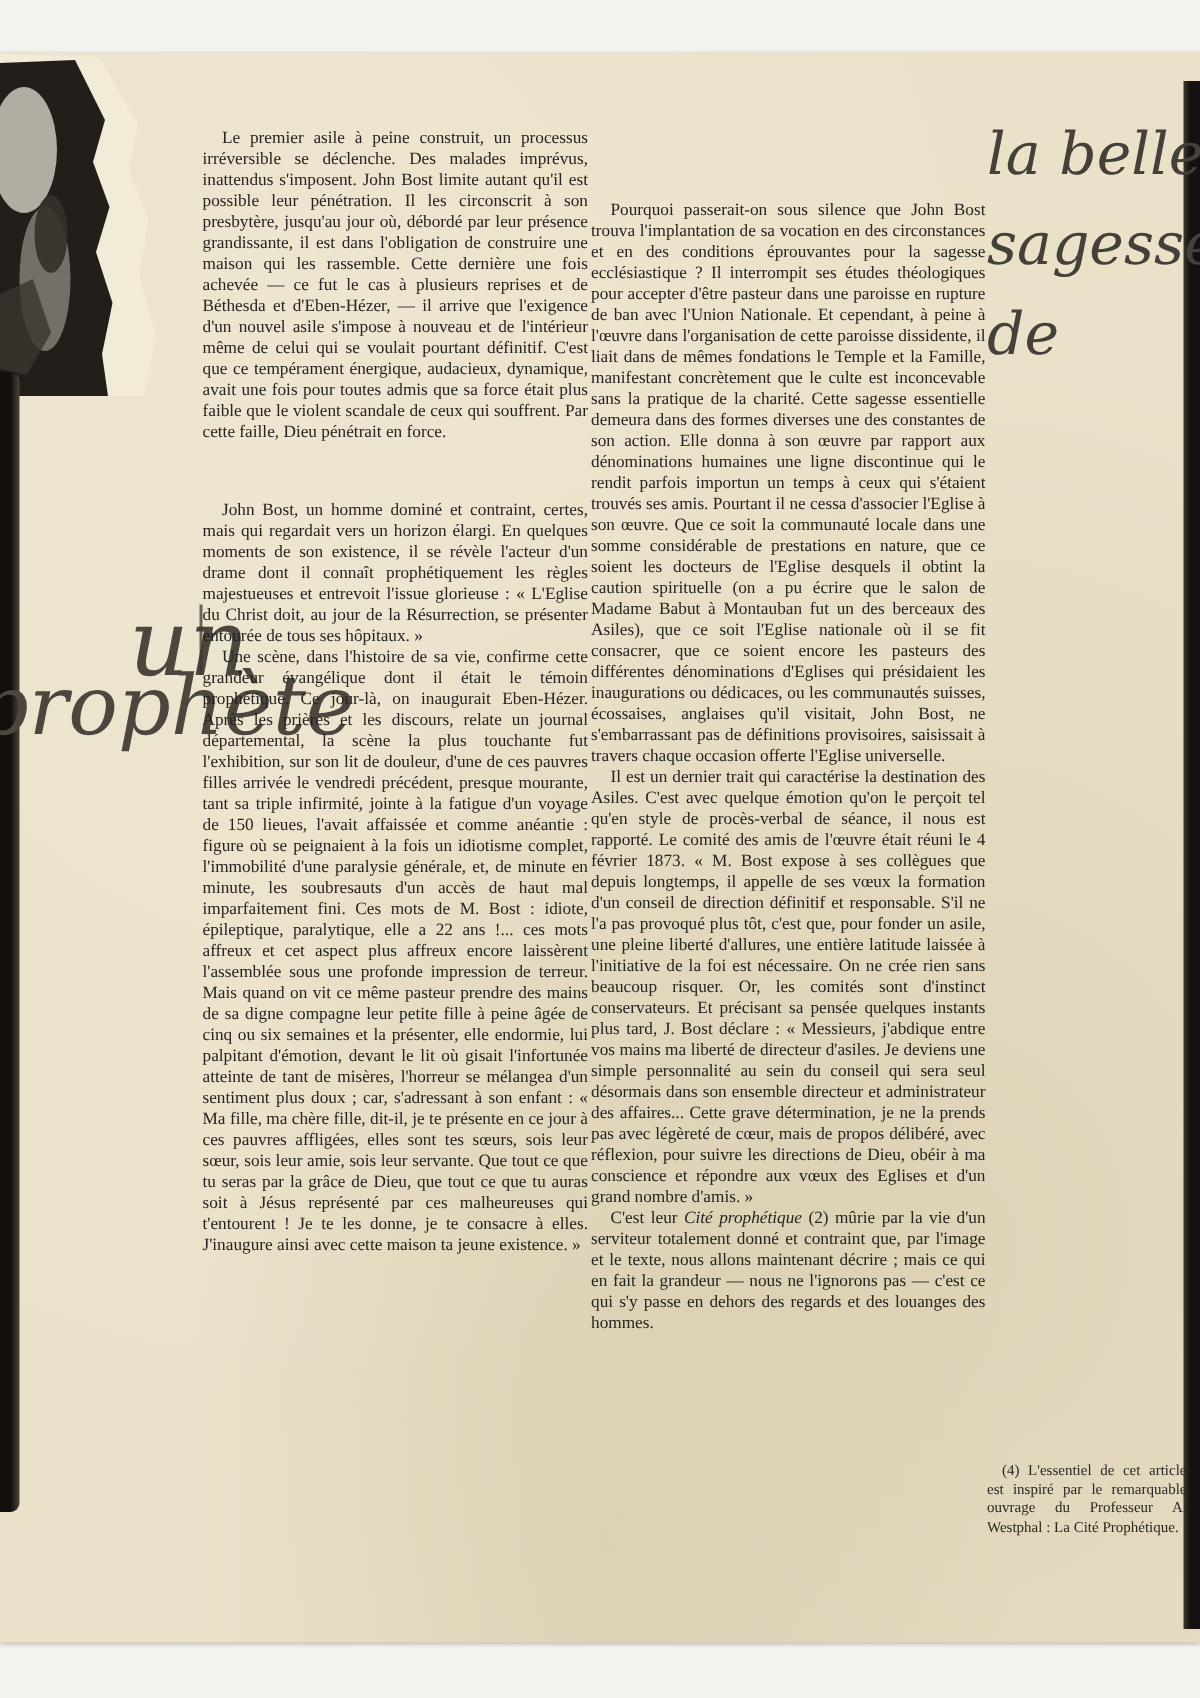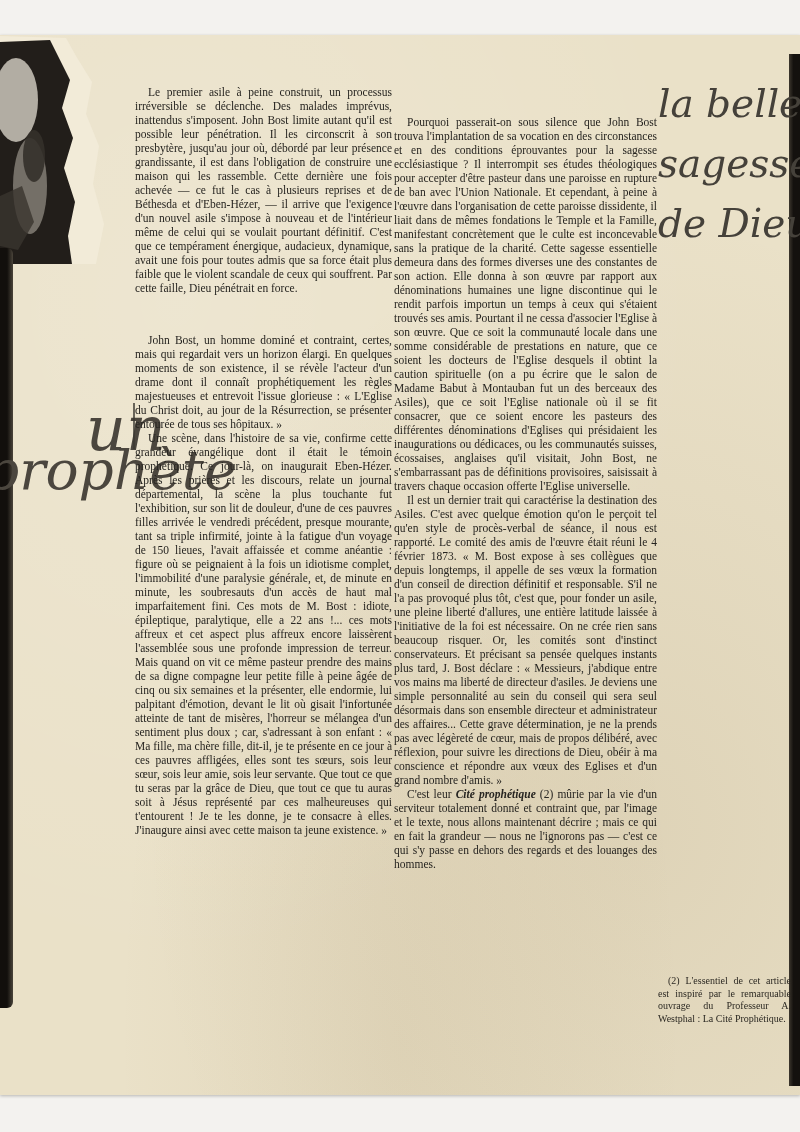--- a/index.html
+++ b/index.html
@@ -35,21 +35,21 @@
   }
   .col{
     position:absolute;
     font-size:11.5px;line-height:14px;
     color:#262420;
     text-align:justify;
   }
   .col p{margin:0;}
   .col p.indent{text-indent:13px;}
   #left-col{left:135px;top:85px;width:257px;}
-  #right-col{left:394px;top:115px;width:263px;}
+  #right-col{left:394px;top:133px;width:263px;}
   #left-col .gap-before{margin-top:38px;}
   .side-title{
     position:absolute;left:658px;top:74px;width:142px;
     font-family:"DejaVu Serif","Liberation Serif",serif;
     font-style:italic;
     font-size:39px;line-height:60px;
     color:#45413a;
     white-space:nowrap;
   }
   .side-title div{height:60px;}
@@ -62,21 +62,21 @@
   }
   #heading-un{left:86px;top:392px;font-size:62px;}
   #heading-prophete{left:-16px;top:438px;font-size:55px;}
   .footnote{
     position:absolute;left:658px;top:975px;width:133px;
     font-size:10px;line-height:12.5px;
     color:#2b2822;
     text-align:justify;
     text-indent:10px;
   }
-  .italic-seg{font-style:italic;font-weight:bold;}
+  .italic-seg{font-style:italic;}
 </style>
 </head>
 <body>
 
 <div id="root">
 
   <div class="paper"></div>
 
   <svg class="tear-svg" width="120" height="228" viewBox="0 0 120 228">
     <path d="M0,0 L66,2 L76,20 L92,46 L86,78 L99,110 L93,148 L104,188 L96,228 L0,228 Z" fill="#f2ebd8"></path>
@@ -87,34 +87,34 @@
     <ellipse cx="12" cy="190" rx="16" ry="34" fill="#6d6必8" opacity="0"></ellipse>
     <path d="M0,160 L22,150 L34,186 L18,214 L0,210 Z" fill="#3a352e" opacity="0.8"></path>
   </svg>
 
   <div class="left-bar"></div>
   <div class="right-bar"></div>
 
   <div class="side-title">
     <div>la belle</div>
     <div>sagesse</div>
-    <div>de Dieu</div>
+    <div>de</div>
   </div>
 
   <div id="heading-un" class="overlay-heading">un</div>
   <div id="heading-prophete" class="overlay-heading">prophète</div>
   <div class="artifact-line"></div>
 
   <div id="left-col" class="col">
     <p class="indent">Le premier asile à peine construit, un processus irréversible se déclenche. Des malades imprévus, inattendus s'imposent. John Bost limite autant qu'il est possible leur pénétration. Il les circonscrit à son presbytère, jusqu'au jour où, débordé par leur présence grandissante, il est dans l'obligation de construire une maison qui les rassemble. Cette dernière une fois achevée — ce fut le cas à plusieurs reprises et de Béthesda et d'Eben-Hézer, — il arrive que l'exigence d'un nouvel asile s'impose à nouveau et de l'intérieur même de celui qui se voulait pourtant définitif. C'est que ce tempérament énergique, audacieux, dynamique, avait une fois pour toutes admis que sa force était plus faible que le violent scandale de ceux qui souffrent. Par cette faille, Dieu pénétrait en force.</p>
     <p class="indent gap-before">John Bost, un homme dominé et contraint, certes, mais qui regardait vers un horizon élargi. En quelques moments de son existence, il se révèle l'acteur d'un drame dont il connaît prophétiquement les règles majestueuses et entrevoit l'issue glorieuse : « L'Eglise du Christ doit, au jour de la Résurrection, se présenter entourée de tous ses hôpitaux. »</p>
     <p class="indent">Une scène, dans l'histoire de sa vie, confirme cette grandeur évangélique dont il était le témoin prophétique. Ce jour-là, on inaugurait Eben-Hézer. Après les prières et les discours, relate un journal départemental, la scène la plus touchante fut l'exhibition, sur son lit de douleur, d'une de ces pauvres filles arrivée le vendredi précédent, presque mourante, tant sa triple infirmité, jointe à la fatigue d'un voyage de 150 lieues, l'avait affaissée et comme anéantie : figure où se peignaient à la fois un idiotisme complet, l'immobilité d'une paralysie générale, et, de minute en minute, les soubresauts d'un accès de haut mal imparfaitement fini. Ces mots de M. Bost : idiote, épileptique, paralytique, elle a 22 ans !... ces mots affreux et cet aspect plus affreux encore laissèrent l'assemblée sous une profonde impression de terreur. Mais quand on vit ce même pasteur prendre des mains de sa digne compagne leur petite fille à peine âgée de cinq ou six semaines et la présenter, elle endormie, lui palpitant d'émotion, devant le lit où gisait l'infortunée atteinte de tant de misères, l'horreur se mélangea d'un sentiment plus doux ; car, s'adressant à son enfant : « Ma fille, ma chère fille, dit-il, je te présente en ce jour à ces pauvres affligées, elles sont tes sœurs, sois leur sœur, sois leur amie, sois leur servante. Que tout ce que tu seras par la grâce de Dieu, que tout ce que tu auras soit à Jésus représenté par ces malheureuses qui t'entourent ! Je te les donne, je te consacre à elles. J'inaugure ainsi avec cette maison ta jeune existence. »</p>
   </div>
 
   <div id="right-col" class="col">
     <p class="indent">Pourquoi passerait-on sous silence que John Bost trouva l'implantation de sa vocation en des circonstances et en des conditions éprouvantes pour la sagesse ecclésiastique ? Il interrompit ses études théologiques pour accepter d'être pasteur dans une paroisse en rupture de ban avec l'Union Nationale. Et cependant, à peine à l'œuvre dans l'organisation de cette paroisse dissidente, il liait dans de mêmes fondations le Temple et la Famille, manifestant concrètement que le culte est inconcevable sans la pratique de la charité. Cette sagesse essentielle demeura dans des formes diverses une des constantes de son action. Elle donna à son œuvre par rapport aux dénominations humaines une ligne discontinue qui le rendit parfois importun un temps à ceux qui s'étaient trouvés ses amis. Pourtant il ne cessa d'associer l'Eglise à son œuvre. Que ce soit la communauté locale dans une somme considérable de prestations en nature, que ce soient les docteurs de l'Eglise desquels il obtint la caution spirituelle (on a pu écrire que le salon de Madame Babut à Montauban fut un des berceaux des Asiles), que ce soit l'Eglise nationale où il se fit consacrer, que ce soient encore les pasteurs des différentes dénominations d'Eglises qui présidaient les inaugurations ou dédicaces, ou les communautés suisses, écossaises, anglaises qu'il visitait, John Bost, ne s'embarrassant pas de définitions provisoires, saisissait à travers chaque occasion offerte l'Eglise universelle.</p>
     <p class="indent">Il est un dernier trait qui caractérise la destination des Asiles. C'est avec quelque émotion qu'on le perçoit tel qu'en style de procès-verbal de séance, il nous est rapporté. Le comité des amis de l'œuvre était réuni le 4 février 1873. « M. Bost expose à ses collègues que depuis longtemps, il appelle de ses vœux la formation d'un conseil de direction définitif et responsable. S'il ne l'a pas provoqué plus tôt, c'est que, pour fonder un asile, une pleine liberté d'allures, une entière latitude laissée à l'initiative de la foi est nécessaire. On ne crée rien sans beaucoup risquer. Or, les comités sont d'instinct conservateurs. Et précisant sa pensée quelques instants plus tard, J. Bost déclare : « Messieurs, j'abdique entre vos mains ma liberté de directeur d'asiles. Je deviens une simple personnalité au sein du conseil qui sera seul désormais dans son ensemble directeur et administrateur des affaires... Cette grave détermination, je ne la prends pas avec légèreté de cœur, mais de propos délibéré, avec réflexion, pour suivre les directions de Dieu, obéir à ma conscience et répondre aux vœux des Eglises et d'un grand nombre d'amis. »</p>
     <p class="indent"><span>C'est leur </span><span class="italic-seg">Cité prophétique</span><span> (2) mûrie par la vie d'un serviteur totalement donné et contraint que, par l'image et le texte, nous allons maintenant décrire ; mais ce qui en fait la grandeur — nous ne l'ignorons pas — c'est ce qui s'y passe en dehors des regards et des louanges des hommes.</span></p>
   </div>
 
-  <div class="footnote">(2) L'essentiel de cet article est inspiré par le remarquable ouvrage du Professeur A. Westphal : La Cité Prophétique.</div>
+  <div class="footnote">(4) L'essentiel de cet article est inspiré par le remarquable ouvrage du Professeur A. Westphal : La Cité Prophétique.</div>
 
 </div>
 
 </body></html>

